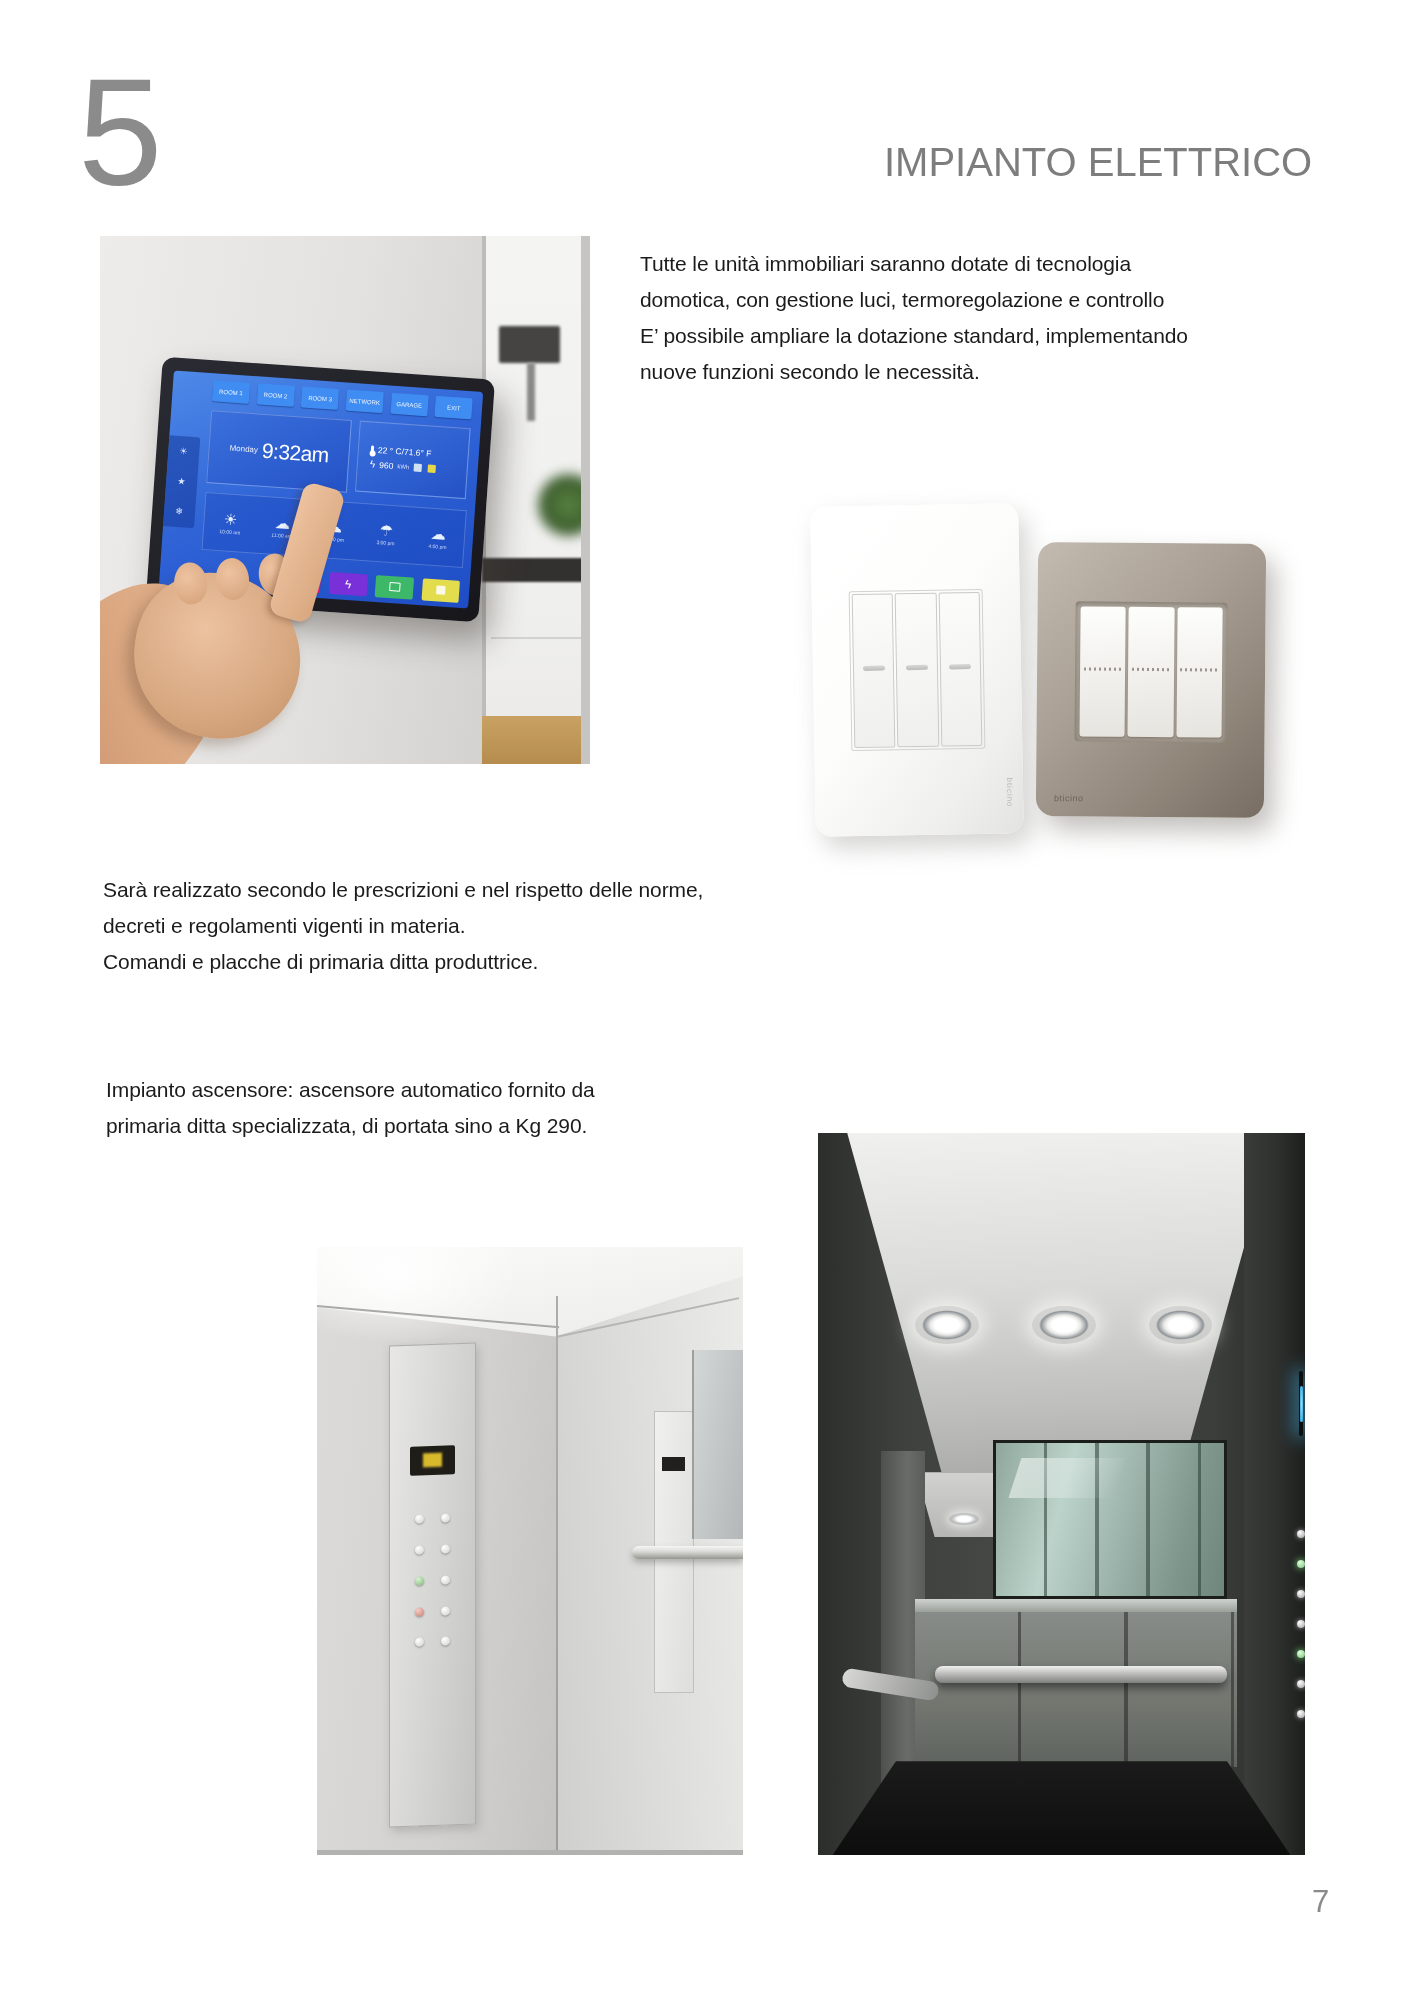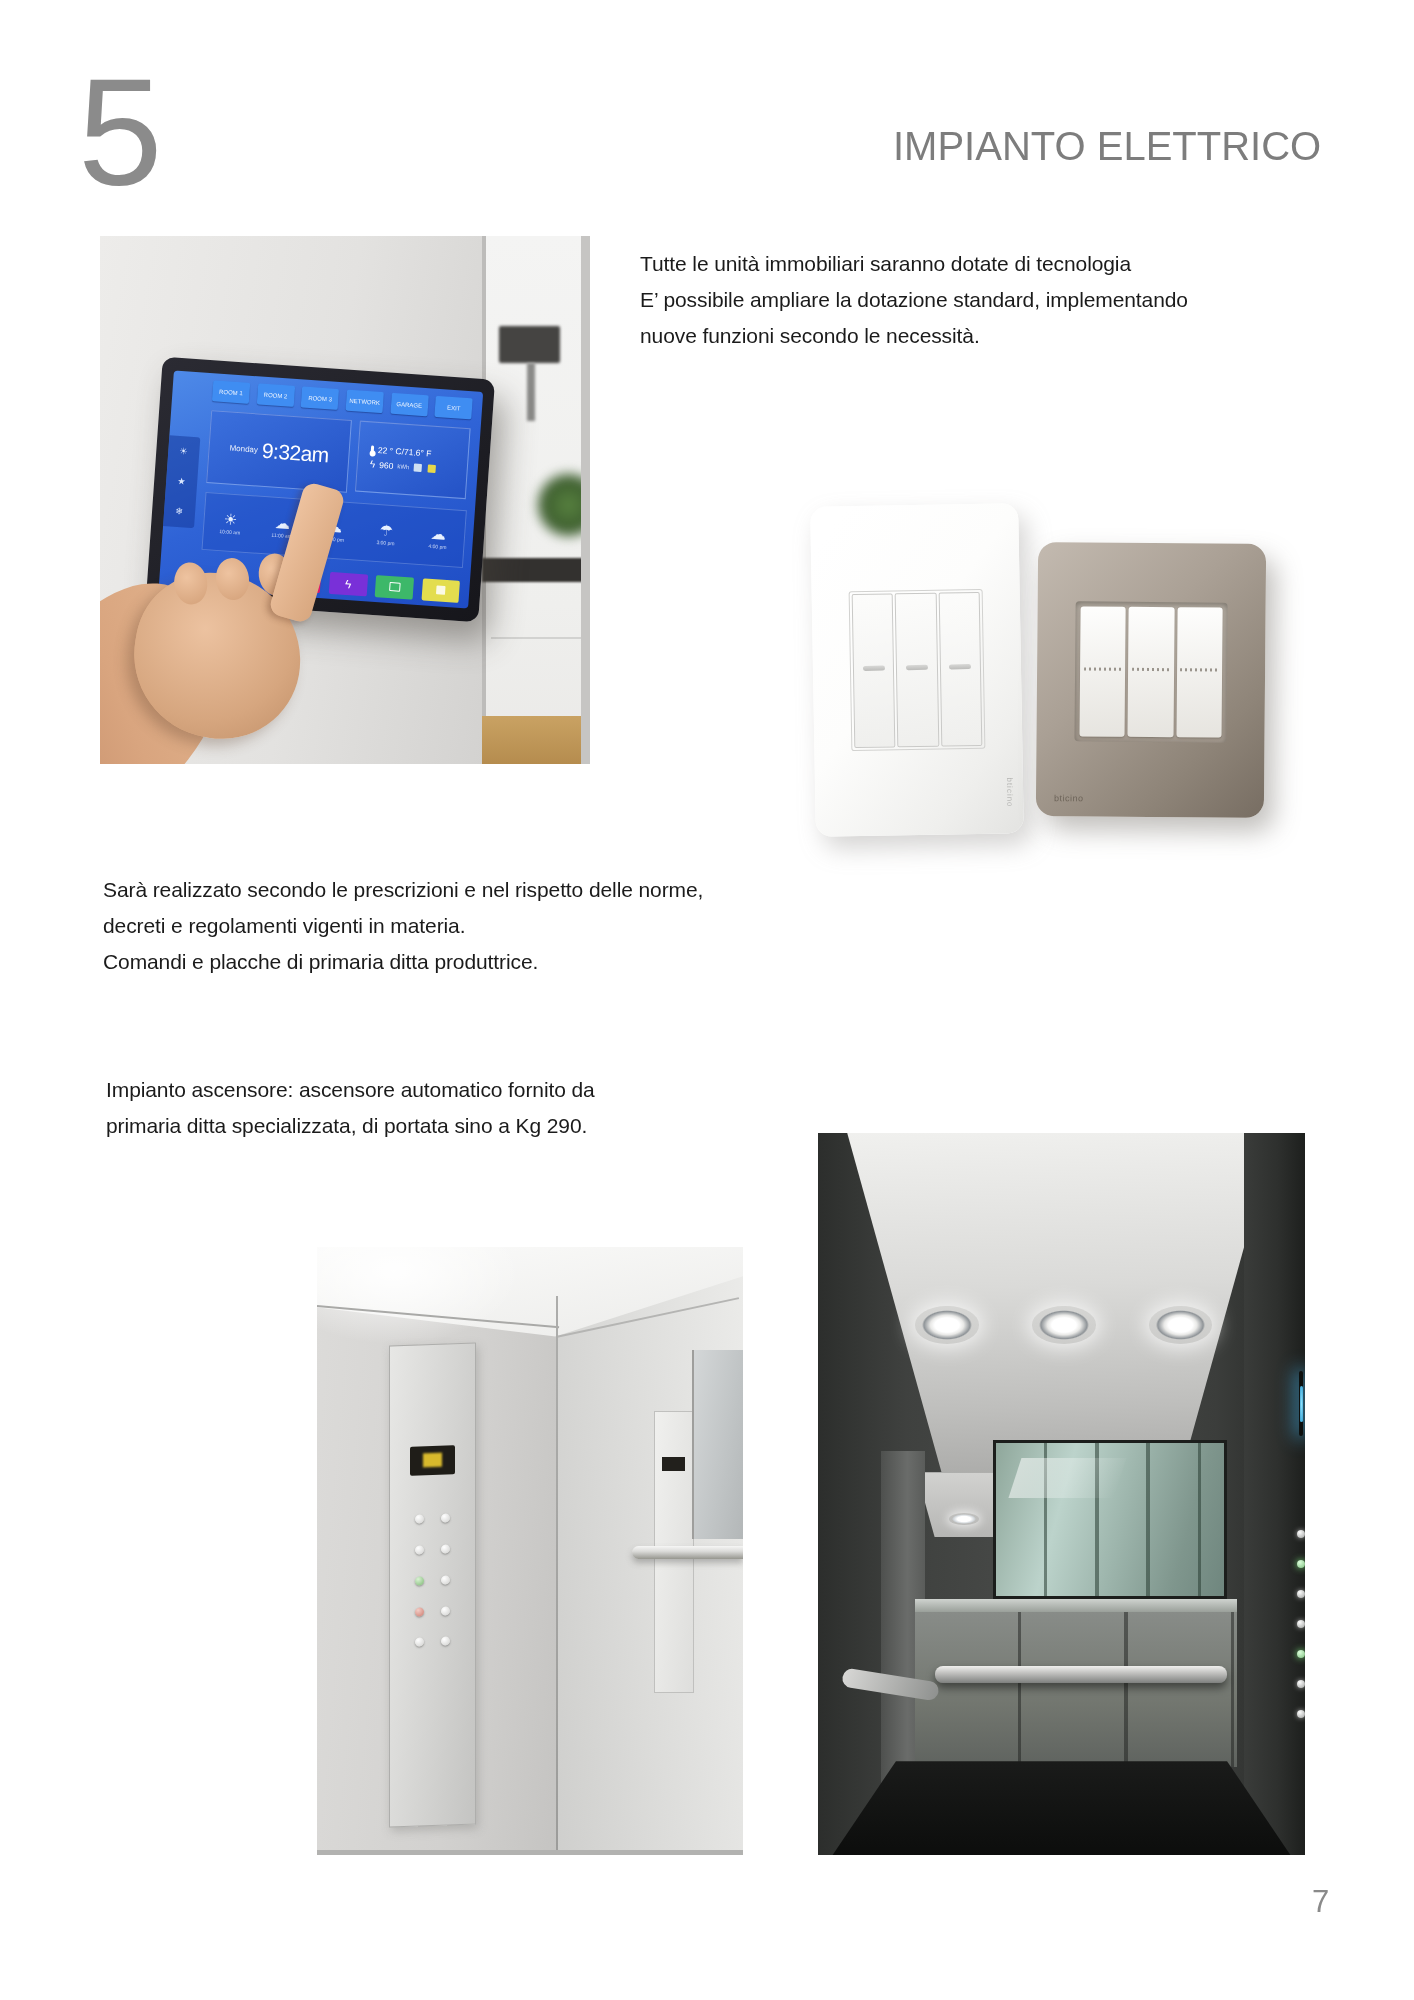--- a/index.html
+++ b/index.html
@@ -1,21 +1,21 @@
 <!DOCTYPE html>
 <html><head>
 <meta charset="utf-8">
 <style>
   html,body{margin:0;padding:0;background:#ffffff;}
   .page{position:relative;width:1414px;height:2000px;background:#ffffff;overflow:hidden;
         font-family:"Liberation Sans",sans-serif;color:#1c1c1c;}
 
   
   .chapter-number{position:absolute;left:78px;top:56px;font-size:152px;line-height:1;color:#8b8b8b;}
-  .page-title{position:absolute;left:884px;top:124px;font-size:40px;color:#7d7d7d;letter-spacing:0;margin-left:9px;}
+  .page-title{position:absolute;left:884px;top:140px;font-size:40px;color:#7d7d7d;letter-spacing:0;}
   .page-number{position:absolute;left:1312px;top:1884px;font-size:31px;color:#8a8a8a;}
 
   
   .body-text{font-size:21px;line-height:36px;letter-spacing:-.1px;color:#1b1b1b;}
   .intro{position:absolute;left:640px;top:246px;}
   .standards{position:absolute;left:103px;top:872px;}
   .elev-note{position:absolute;left:106px;top:1072px;}
   .elev-note .u{}
 
   
@@ -302,20 +302,21 @@
           <i></i>
           <i></i>
           <i></i>
         </div>
       <div class="h-index"></div>
     </div>
   </div>
 
   <div class="intro body-text">
     <div>Tutte le unità immobiliari saranno dotate di tecnologia</div>
+    <div>domotica, con gestione luci, termoregolazione e controllo</div>
     <div>E’ possibile ampliare la dotazione standard, implementando</div>
     <div>nuove funzioni secondo le necessità.</div>
   </div>
 
   <div class="photo" id="photo-plates">
     <div class="plate-w">
       <div class="rk-g">
         <div class="rk"></div>
         <div class="rk"></div>
         <div class="rk"></div>

